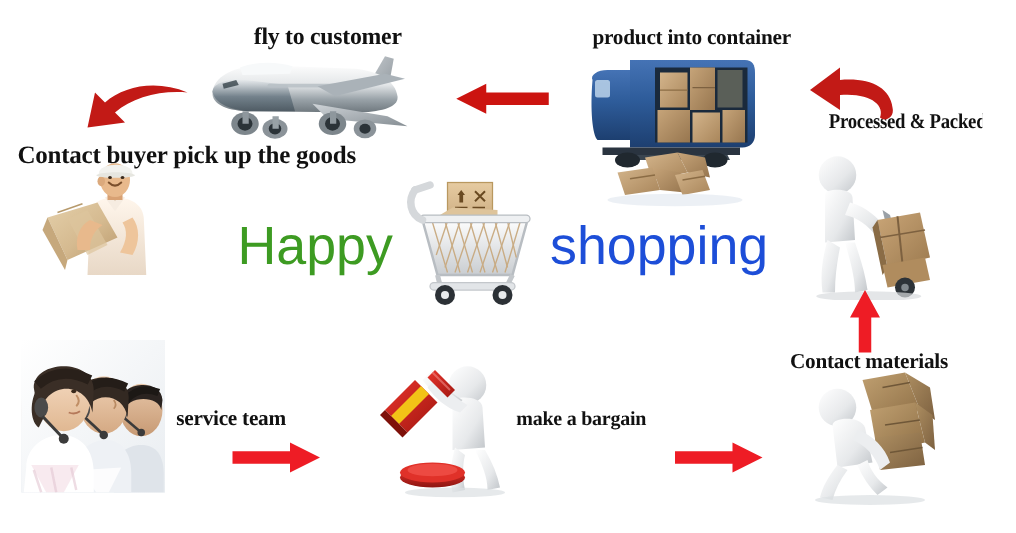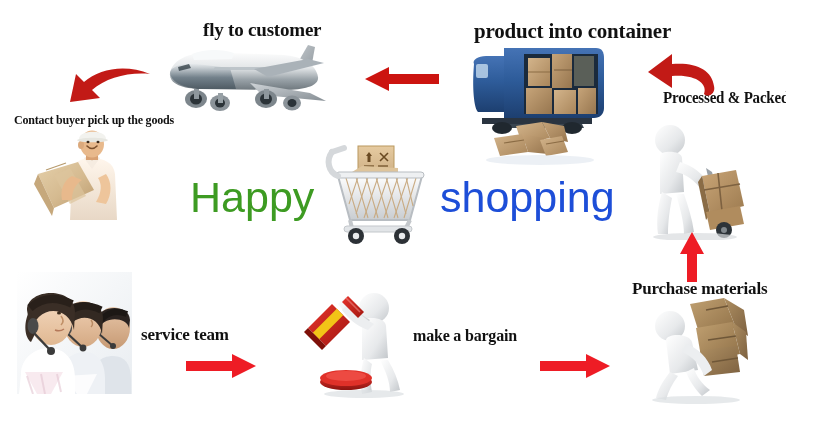--- a/index.html
+++ b/index.html
@@ -21,23 +21,23 @@
   .label{
     position:absolute;
     font-family:"Liberation Serif", serif;
     font-weight:bold;
     color:#111111;
     white-space:nowrap;
     letter-spacing:-0.2px;
     line-height:1;
   }
   .lbl-fly        {left:203px; top:20px;  font-size:19px;}
-  .lbl-container  {left:474px; top:21px;  font-size:21px;}
+  .lbl-container  {left:474px; top:21px;  font-size:17px;}
   .lbl-processed  {left:663px; top:90px;  font-size:15px; transform:scaleY(1.12); transform-origin:left top;}
-  .lbl-contact    {left:14px;  top:114px; font-size:12px;}
+  .lbl-contact    {left:14px;  top:114px; font-size:20px;}
   .lbl-service    {left:141px; top:326px; font-size:17px;}
   .lbl-bargain    {left:413px; top:328px; font-size:16px;}
   .lbl-purchase   {left:632px; top:280px; font-size:17px;}
 
   
   .bigword{
     position:absolute;
     font-family:Liberation Sans, sans-serif;
     font-weight:normal;
     font-size:43px;
@@ -92,21 +92,21 @@
   <div class="label lbl-container">product into container</div>
 
   <div class="label lbl-processed">Processed &amp; Packed</div>
 
   <div class="label lbl-contact">Contact buyer pick up the goods</div>
 
   <div class="label lbl-service">service team</div>
 
   <div class="label lbl-bargain">make a bargain</div>
 
-  <div class="label lbl-purchase">Purchase materials</div>
+  <div class="label lbl-purchase">Contact materials</div>
 
   <div class="bigword word-happy" style="color:#3d9b22">Happy</div>
 
   <div class="bigword word-shopping" style="color:#1d4ed8">shopping</div>
 
   <div class="photo plane">
     <svg width="168" height="82" viewBox="0 0 168 82">
       <defs>
         <linearGradient id="fuse" x1="0" y1="0" x2="0" y2="1">
           <stop offset="0%" stop-color="#fdfdfd"></stop>

